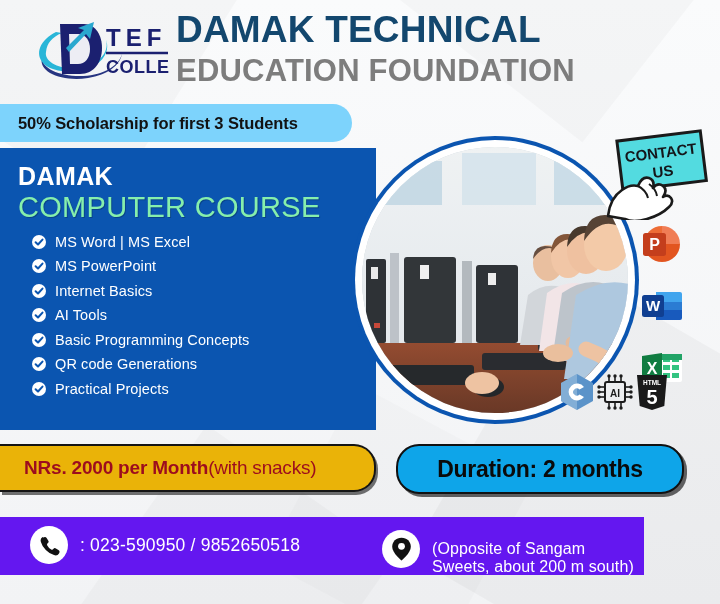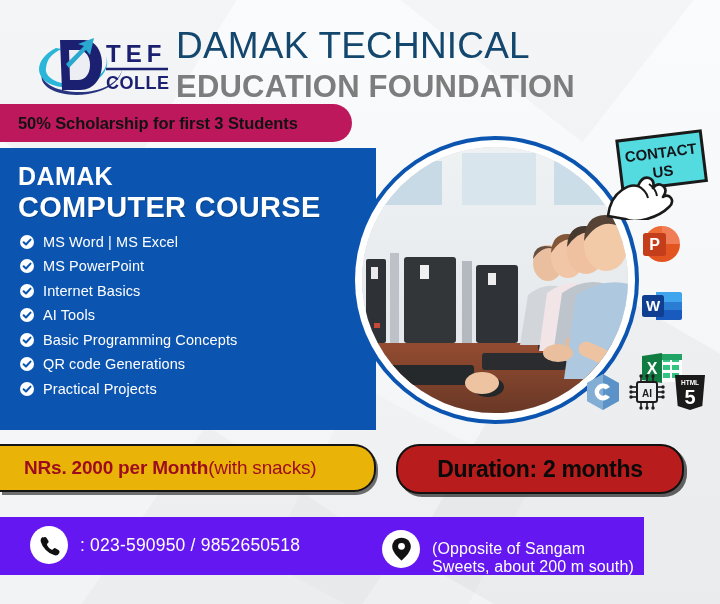--- a/index.html
+++ b/index.html
@@ -13,48 +13,48 @@
   
   .bg-base{position:absolute;inset:0;background:linear-gradient(180deg,#fafbfc 0%,#f2f3f5 100%);}
   .bg-tri{position:absolute;background:rgba(0,0,0,0.022);}
   .t1{width:300px;height:300px;left:-90px;top:-150px;transform:rotate(32deg);}
   .t2{width:260px;height:260px;left:430px;top:-170px;transform:rotate(38deg);}
   .t3{width:330px;height:330px;left:470px;top:330px;transform:rotate(30deg);background:rgba(0,0,0,0.03);}
   .t4{width:230px;height:230px;left:120px;top:470px;transform:rotate(35deg);}
   .t5{width:200px;height:200px;left:300px;top:420px;transform:rotate(28deg);background:rgba(0,0,0,0.015);}
 
   
-  .header{position:absolute;left:0;top:16px;width:720px;height:100px;}
+  .header{position:absolute;left:0;top:0;width:720px;height:100px;}
   .logo{position:absolute;left:22px;top:12px;width:148px;height:76px;}
   .logo svg{display:block;}
   .brand{position:absolute;left:176px;top:8px;width:530px;}
-  .brand-l1{font-size:37px;line-height:44px;font-weight:normal;color:#13476e;letter-spacing:0.2px;}
+  .brand-l1{font-size:37px;line-height:44px;font-weight:bold;color:#13476e;letter-spacing:0.2px;}
   .brand-l2{font-size:31px;line-height:38px;font-weight:bold;color:#7d7d7d;letter-spacing:0.2px;}
 
   
   .scholarship{
     position:absolute;left:0;top:104px;width:352px;height:38px;
-    background:#be185d;border-radius:0 19px 19px 0;
+    background:#7dd3fc;border-radius:0 19px 19px 0;
     display:flex;align-items:center;
   }
   .scholarship span{
     padding-left:18px;font-size:16.5px;font-weight:bold;color:#121212;letter-spacing:-0.1px;
   }
 
   
   .panel{
     position:absolute;left:0;top:148px;width:376px;height:282px;
     background:#0b55b0;
   }
   .panel-title{position:absolute;left:18px;top:14px;}
   .t-basic{font-size:25px;font-weight:bold;color:#ffffff;letter-spacing:0.4px;line-height:28px;}
-  .t-course{font-size:29px;font-weight:bold;color:#ffffff;letter-spacing:0.3px;line-height:34px;
+  .t-course{font-size:29px;font-weight:normal;color:#86efac;letter-spacing:0.3px;line-height:34px;
             text-shadow:1px 1px 0 rgba(0,0,0,0.22);}
 
-  .feature-list{position:absolute;left:20px;top:82px;margin:0;padding:0;list-style:none;}
+  .feature-list{position:absolute;left:32px;top:82px;margin:0;padding:0;list-style:none;}
   .feature-list li{display:flex;align-items:center;height:23.5px;margin-bottom:1px;}
   .chk{width:14px;height:14px;flex:0 0 14px;margin-right:9px;}
   .feat-label{font-size:14.5px;color:#ffffff;letter-spacing:0.1px;}
 
   
   .photo-wrap{
     position:absolute;left:355px;top:140px;width:280px;height:280px;
     border-radius:50%;background:#ffffff;
     box-shadow:0 0 0 4px #0b55b0;
   }
@@ -63,37 +63,37 @@
     overflow:hidden;background:#c9d4dc;
   }
   .photo svg{display:block;}
 
   
   .contact-sticker{position:absolute;left:602px;top:128px;width:112px;height:92px;}
 
   
   .app-icons{position:absolute;left:640px;top:222px;}
   .app-icon{margin-bottom:14px;}
-  .bottom-icons{position:absolute;left:584px;top:372px;display:flex;gap:6px;align-items:center;}
+  .bottom-icons{position:absolute;left:558px;top:372px;display:flex;gap:0;align-items:center;}
 
   
   .price-badge{
     position:absolute;left:0;top:444px;width:374px;height:44px;
     background:#eab308;border-radius:0 22px 22px 0;
     border:2px solid #141414;border-left:none;
     display:flex;align-items:center;
     box-shadow:2px 3px 0 rgba(0,0,0,0.55);
   }
   .price-text{padding-left:24px;font-size:19px;color:#9c0c1e;letter-spacing:-0.2px;}
   .price-text b{font-weight:bold;}
   .price-text .light{font-weight:normal;}
 
   .duration-badge{
     position:absolute;left:396px;top:444px;width:284px;height:46px;
-    background:#b91c1c;border-radius:23px;border:2px solid #111111;
+    background:#0ea5e9;border-radius:23px;border:2px solid #111111;
     display:flex;align-items:center;justify-content:center;
     box-shadow:3px 3px 0 rgba(0,0,0,0.6);
   }
   .duration-text{font-size:23px;font-weight:bold;color:#0a0a0a;letter-spacing:-0.3px;}
 
   
   .footer{position:absolute;left:0;top:517px;width:644px;height:58px;background:#6417f0;}
   .foot-item{position:absolute;display:flex;align-items:center;}
   .foot-phone{left:30px;top:9px;}
   .foot-addr{left:382px;top:5px;}

